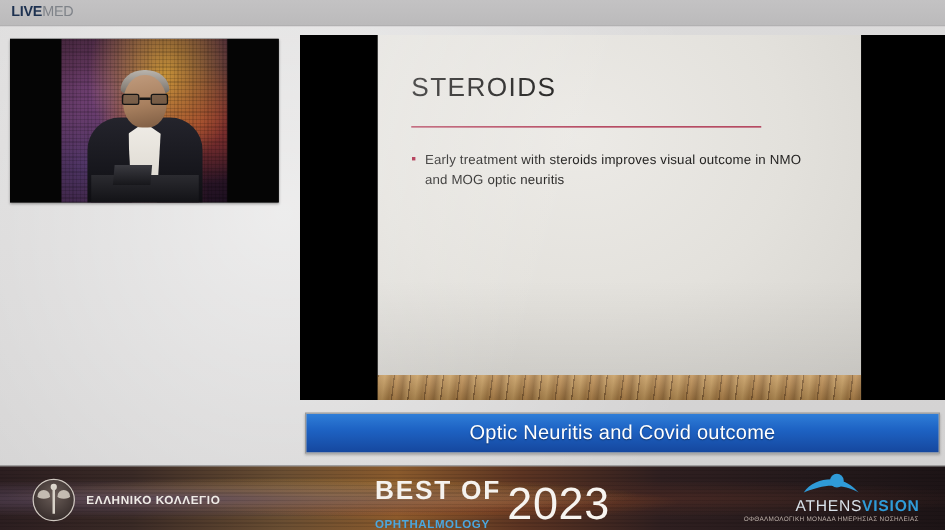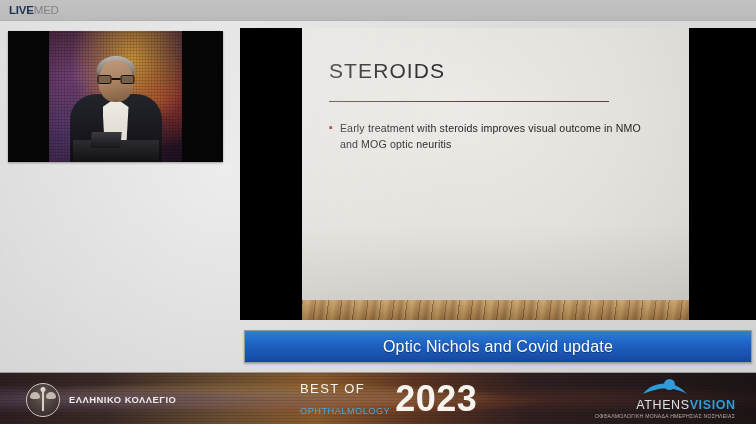--- a/index.html
+++ b/index.html
@@ -411,36 +411,36 @@
     align-items: center;
     z-index: 3;
   }
   #boo-left {
     text-align: left;
     line-height: 1;
   }
   #boo-bestof {
     display: block;
     color: #f5f2ee;
-    font-size: 13px;
-    font-weight: normal;
+    font-size: 21px;
+    font-weight: bold;
     letter-spacing: 1.4px;
   }
   #boo-ophthalmology {
     display: block;
     color: #4ba7df;
     font-size: 9.2px;
-    font-weight: normal;
+    font-weight: bold;
     letter-spacing: 0.5px;
     margin-top: 12px;
   }
   #boo-year {
     color: #f7f4f0;
     font-size: 36px;
-    font-weight: bold;
+    font-weight: normal;
     letter-spacing: 0.5px;
     line-height: 34px;
     margin-left: 5px;
   }
 
   
   #sponsor-right {
     position: absolute;
     right: 16px; top: 6px;
     width: 150px;
@@ -532,21 +532,21 @@
       </div>
     </div>
 
     <div id="stage-floor"></div>
 
     <div class="slide-pillar left"></div>
     <div class="slide-pillar right"></div>
   </div>
 
   <div id="session-banner">
-    <span id="session-banner-label">Optic Nichols and Covid update</span>
+    <span id="session-banner-label">Optic Neuritis and Covid outcome</span>
   </div>
 
   <div id="footer">
 
     <div id="sponsor-left">
       <div id="hco-emblem">
         <span class="knob"></span>
         <span class="rod"></span>
         <span class="wing l"></span>
         <span class="wing r"></span>

